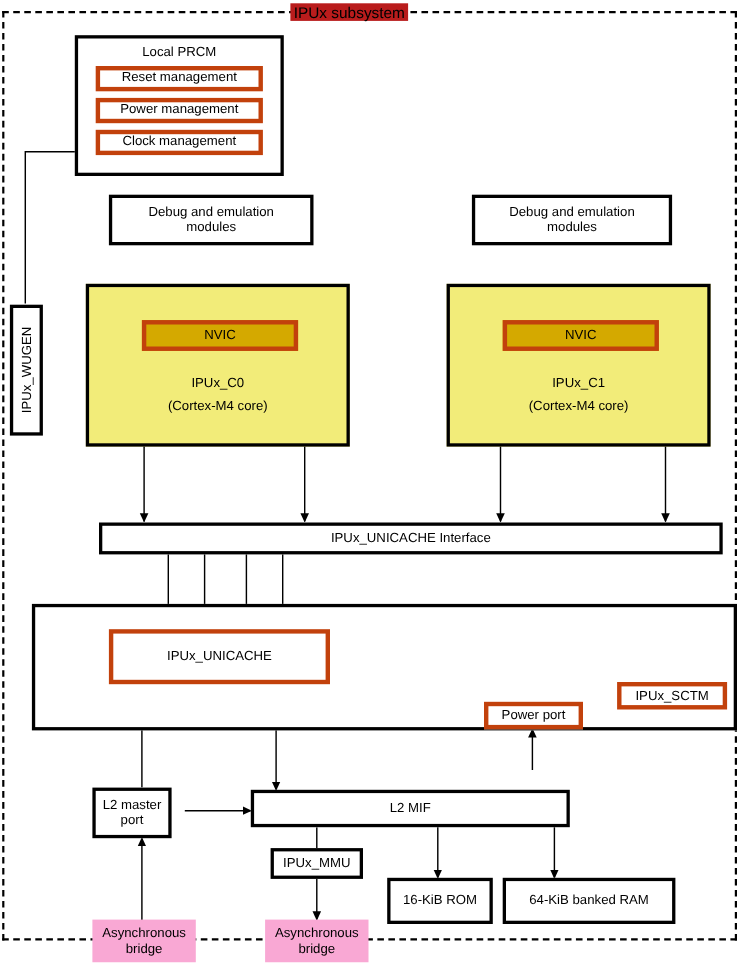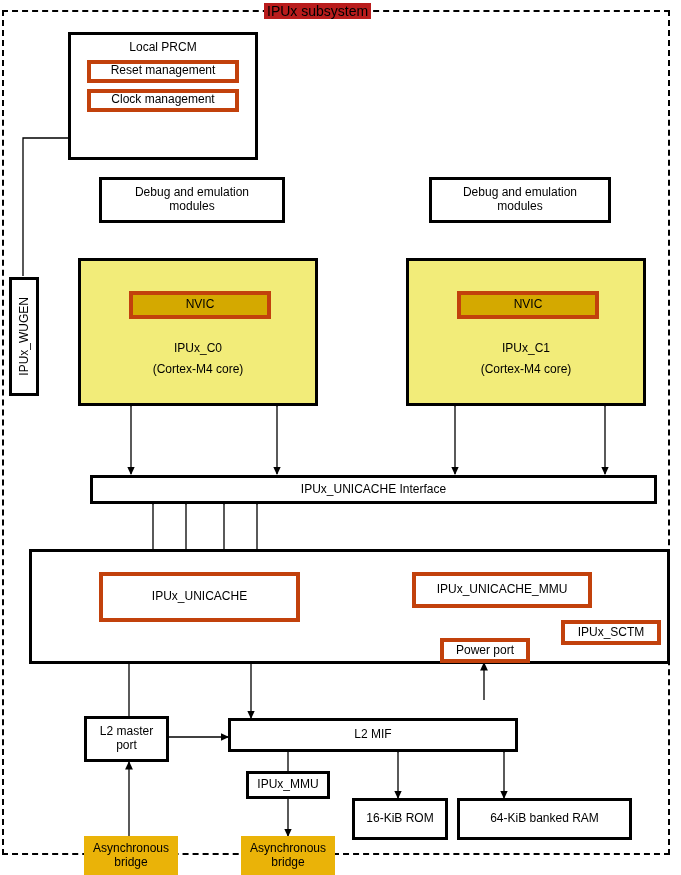--- a/index.html
+++ b/index.html
@@ -51,21 +51,21 @@
     justify-content: center;
   }
   .vert-label span {
     writing-mode: vertical-rl;
     transform: rotate(180deg);
     white-space: nowrap;
     color: #000000;
   }
   .yellow { background: #f2ec79; }
   .gold   { background: #d4a900; }
-  .teal   { background: #eab308; }
+  .teal   { background: #f9a8d4; }
   svg.wires {
     position: absolute;
     left: 0; top: 0;
     width: 681px;
     height: 875px;
     pointer-events: none;
   }
   .fs14 { font-size: 14px; }
   .fs13 { font-size: 12px; }
 </style>
@@ -128,20 +128,23 @@
       <path d="M504,752 L504,798" marker-start="url(#ah)" marker-end="url(#ah)"></path>
     </g>
   </svg>
 
   <div class="box thick" style="left:68px; top:32px; width:190px; height:128px; display:block;">
     <div class="fs13" style="text-align:center; margin-top:6px;">Local PRCM</div>
     <div class="box thin fs13" style="position:static; margin:5px auto 0; width:152px; height:23px;">
       <span>Reset management</span>
     </div>
     <div class="box thin fs13" style="position:static; margin:6px auto 0; width:152px; height:23px;">
+      <span>Power management</span>
+    </div>
+    <div class="box thin fs13" style="position:static; margin:6px auto 0; width:152px; height:23px;">
       <span>Clock management</span>
     </div>
   </div>
 
   <div class="vert-label fs13" style="left:9px; top:277px; width:30px; height:119px;">
     <span>IPUx_WUGEN</span>
   </div>
 
   <div class="box thick fs13" style="left:99px; top:177px; width:186px; height:46px;">
     <span style="display:block; width:150px;">Debug and emulation modules</span>
@@ -169,49 +172,46 @@
   <div class="box thick fs13" style="left:90px; top:475px; width:567px; height:29px;">
     <span>IPUx_UNICACHE Interface</span>
   </div>
 
   <div class="box thick" style="left:29px; top:549px; width:641px; height:115px; display:block;"></div>
 
   <div class="box thin fs13" style="left:99px; top:572px; width:201px; height:50px;">
     <span>IPUx_UNICACHE</span>
   </div>
 
-  <div class="box thin fs13" style="left:412px; top:572px; width:180px; height:36px;">
-    <span>IPUx_UNICACHE_MMU</span>
-  </div>
 
   <div class="box thin fs13" style="left:440px; top:638px; width:90px; height:25px;">
     <span>Power port</span>
   </div>
 
   <div class="box thin fs13" style="left:561px; top:620px; width:100px; height:25px;">
     <span>IPUx_SCTM</span>
   </div>
 
-  <div class="box thick fs13" style="left:84px; top:716px; width:85px; height:46px;">
+  <div class="box thick fs13" style="left:84px; top:716px; width:72px; height:46px;">
     <span style="display:block; width:68px;">L2 master port</span>
   </div>
 
   <div class="box thick fs13" style="left:228px; top:718px; width:290px; height:34px;">
     <span>L2 MIF</span>
   </div>
 
   <div class="box thick fs13" style="left:246px; top:771px; width:84px; height:28px;">
     <span>IPUx_MMU</span>
   </div>
 
   <div class="box thick fs13" style="left:352px; top:798px; width:96px; height:42px;">
     <span>16-KiB ROM</span>
   </div>
 
-  <div class="box thick fs13" style="left:457px; top:798px; width:175px; height:42px;">
+  <div class="box thick fs13" style="left:457px; top:798px; width:157px; height:42px;">
     <span>64-KiB banked RAM</span>
   </div>
 
   <div class="box teal fs13" style="left:84px; top:836px; width:94px; height:40px;">
     <span style="display:block; width:86px;">Asynchronous bridge</span>
   </div>
 
   <div class="box teal fs13" style="left:241px; top:836px; width:94px; height:40px;">
     <span style="display:block; width:86px;">Asynchronous bridge</span>
   </div>

